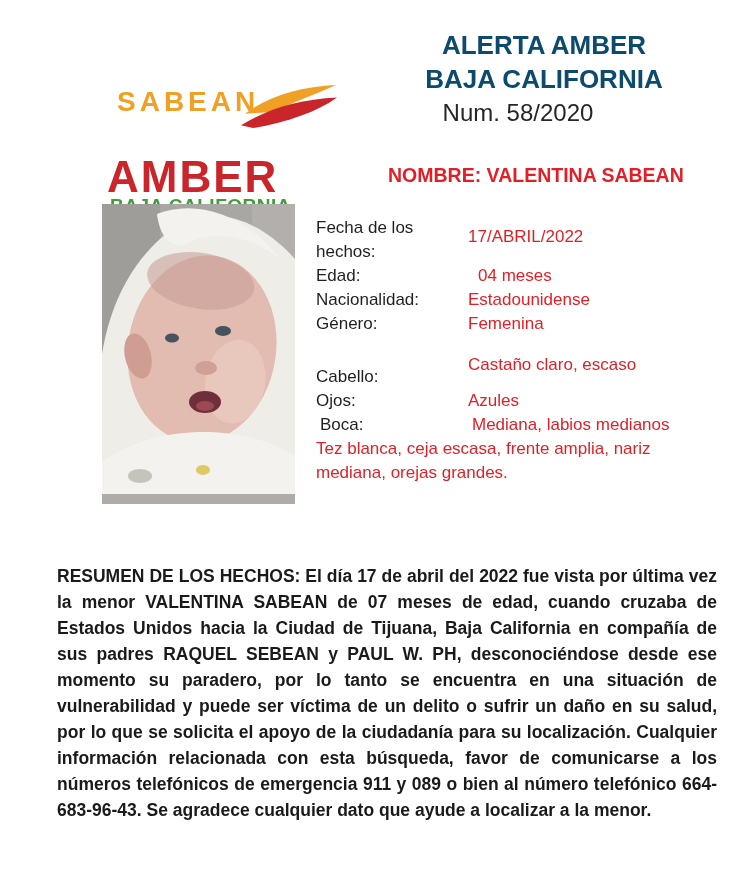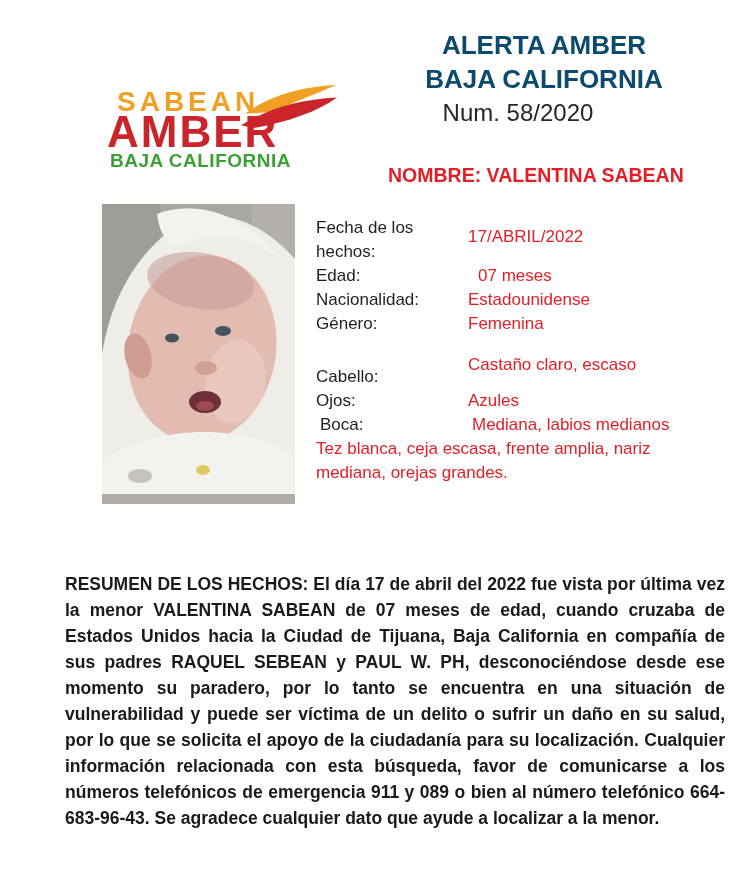--- a/index.html
+++ b/index.html
@@ -32,20 +32,21 @@
   }
   .logo-alerta{
     position:relative;
     color:#F0A125;font-size:28px;font-weight:bold;line-height:24px;
     letter-spacing:4px;padding-left:10px;
   }
   .logo-amber{
     position:relative;
     color:#C9252B;font-size:44px;font-weight:bold;line-height:36px;
     letter-spacing:2px;
+    margin-top:45px;
   }
   .logo-region{
     position:relative;
     color:#3BA135;font-size:19px;font-weight:bold;line-height:19px;
     letter-spacing:0.5px;padding-left:3px;margin-top:1px;
   }
   
   .name-line{
     position:absolute;left:388px;top:164px;
     color:#E21F26;font-size:19.5px;font-weight:bold;
@@ -66,21 +67,21 @@
   .dvalue{flex:1;color:#E21F26;}
   .r0 .dvalue{padding-top:9px;}
   .r1 .dvalue{padding-left:10px;}
   .r4{margin-top:17px;}
   .r4 .dlabel{padding-top:12px;}
   .r6 .dlabel,.r7 .dlabel{padding-left:4px;}
   
   .summary{
     position:absolute;left:57px;top:563px;width:660px;
     color:#1A1A1A;font-size:17.5px;font-weight:bold;line-height:26px;
-    text-align:justify;margin:8px;
+    text-align:justify;margin:0;
   }
 </style>
 </head>
 <body>
 
 <div class="page">
 
   <div class="logo">
     <svg class="logo-swoosh" viewBox="0 0 100 50" preserveAspectRatio="none">
       <path d="M6,32 C32,12 62,4 97,2 C72,14 52,20 36,30 Z" fill="#F0A125"></path>
@@ -132,21 +133,21 @@
     </svg>
   </div>
 
   <div class="details">
     <div class="drow r0">
       <div class="dlabel">Fecha de los hechos:</div>
       <div class="dvalue">17/ABRIL/2022</div>
     </div>
     <div class="drow r1">
       <div class="dlabel">Edad:</div>
-      <div class="dvalue">07 meses</div>
+      <div class="dvalue">04 meses</div>
     </div>
     <div class="drow r2">
       <div class="dlabel">Nacionalidad:</div>
       <div class="dvalue">Estadounidense</div>
     </div>
     <div class="drow r3">
       <div class="dlabel">Género:</div>
       <div class="dvalue">Femenina</div>
     </div>
     <div class="drow r4">

